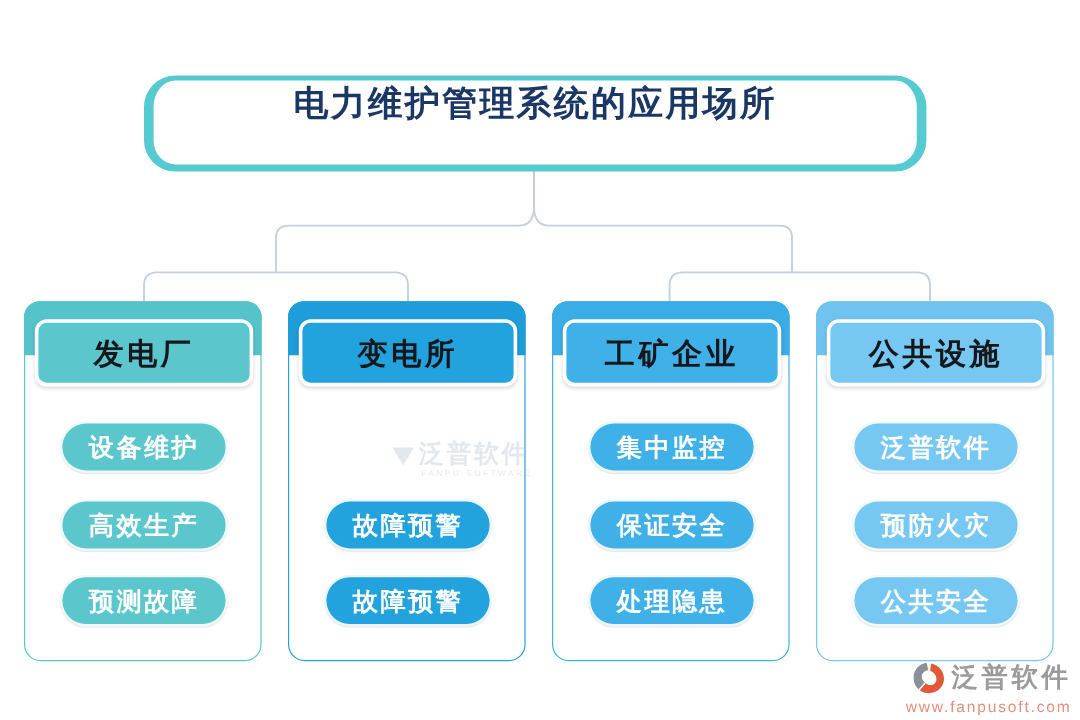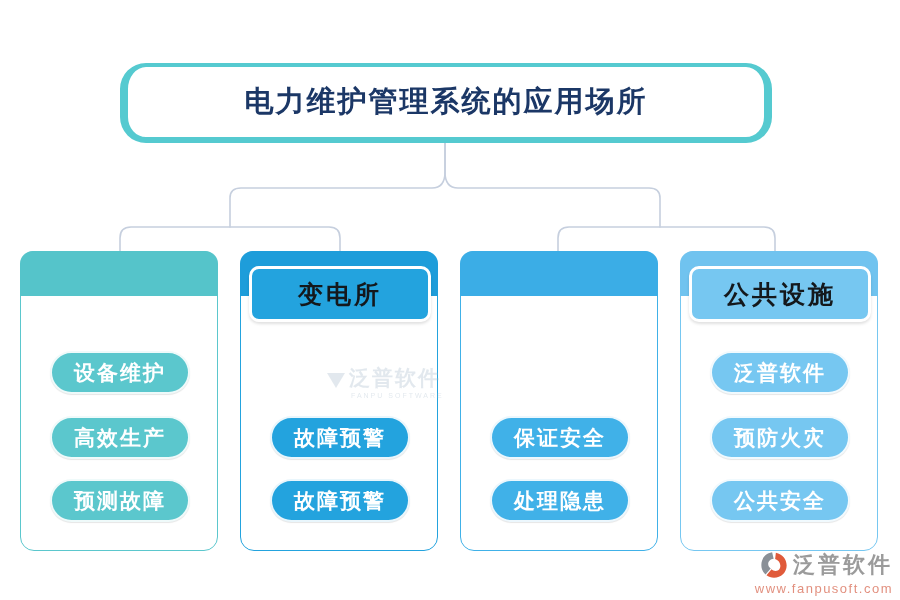--- a/index.html
+++ b/index.html
@@ -11,21 +11,21 @@
   }
   
   .connector-svg{position:absolute;left:0;top:0;z-index:0;}
   .cline{stroke:var(--connector-line,#C6CFDE);stroke-width:1.6;fill:none;stroke-linecap:round;}
   
   .title-box{
     position:absolute;left:120px;top:63px;width:652px;height:80px;
     box-sizing:border-box;background:#fff;
     border:solid var(--title-border,#55CAD0);
     border-width:4px 8px 6px 8px;border-radius:26px;
-    display:flex;align-items:center;justify-content:center;z-index:2;
+    display:flex;justify-content:center;z-index:2;
   }
   .title-box span{
     color:var(--title-text,#1B3766);font-size:29px;font-weight:bold;letter-spacing:2px;
   }
   
   .card{
     position:absolute;top:251px;width:198px;height:300px;box-sizing:border-box;
     background:#fff;border:1.5px solid var(--c);border-radius:14px;z-index:1;
   }
   .card.c0{left:20px;} .card.c1{left:240px;} .card.c2{left:460px;} .card.c3{left:680px;}
@@ -85,20 +85,23 @@
   <path class="cline" d="M120,252 L120,238 Q120,227 131,227 L329,227 Q340,227 340,238 L340,252"></path>
   <path class="cline" d="M558,252 L558,238 Q558,227 569,227 L764,227 Q775,227 775,238 L775,252"></path>
 </svg>
 
 <div class="title-box">
   <span>电力维护管理系统的应用场所</span>
 </div>
 
 <div class="card c0" style="--c: #5BC7CD; --band: #55C4CA;">
   <div class="band"></div>
+  <div class="label-box">
+    <span>发电厂</span>
+  </div>
   <div class="pill p0">
       <span>设备维护</span>
     </div>
   <div class="pill p1">
       <span>高效生产</span>
     </div>
   <div class="pill p2">
       <span>预测故障</span>
     </div>
 </div>
@@ -111,20 +114,26 @@
   <div class="pill p1">
       <span>故障预警</span>
     </div>
   <div class="pill p2">
       <span>故障预警</span>
     </div>
 </div>
 
 <div class="card c2" style="--c: #40B1E8; --band: #3BADE6;">
   <div class="band"></div>
+  <div class="label-box">
+    <span>工矿企业</span>
+  </div>
+  <div class="pill p0">
+      <span>集中监控</span>
+    </div>
   <div class="pill p2">
       <span>处理隐患</span>
     </div>
   <div class="pill p1">
       <span>保证安全</span>
     </div>
 </div>
 
 <div class="card c3" style="--c: #76C7F1; --band: #70C3EF;">
   <div class="band"></div>

